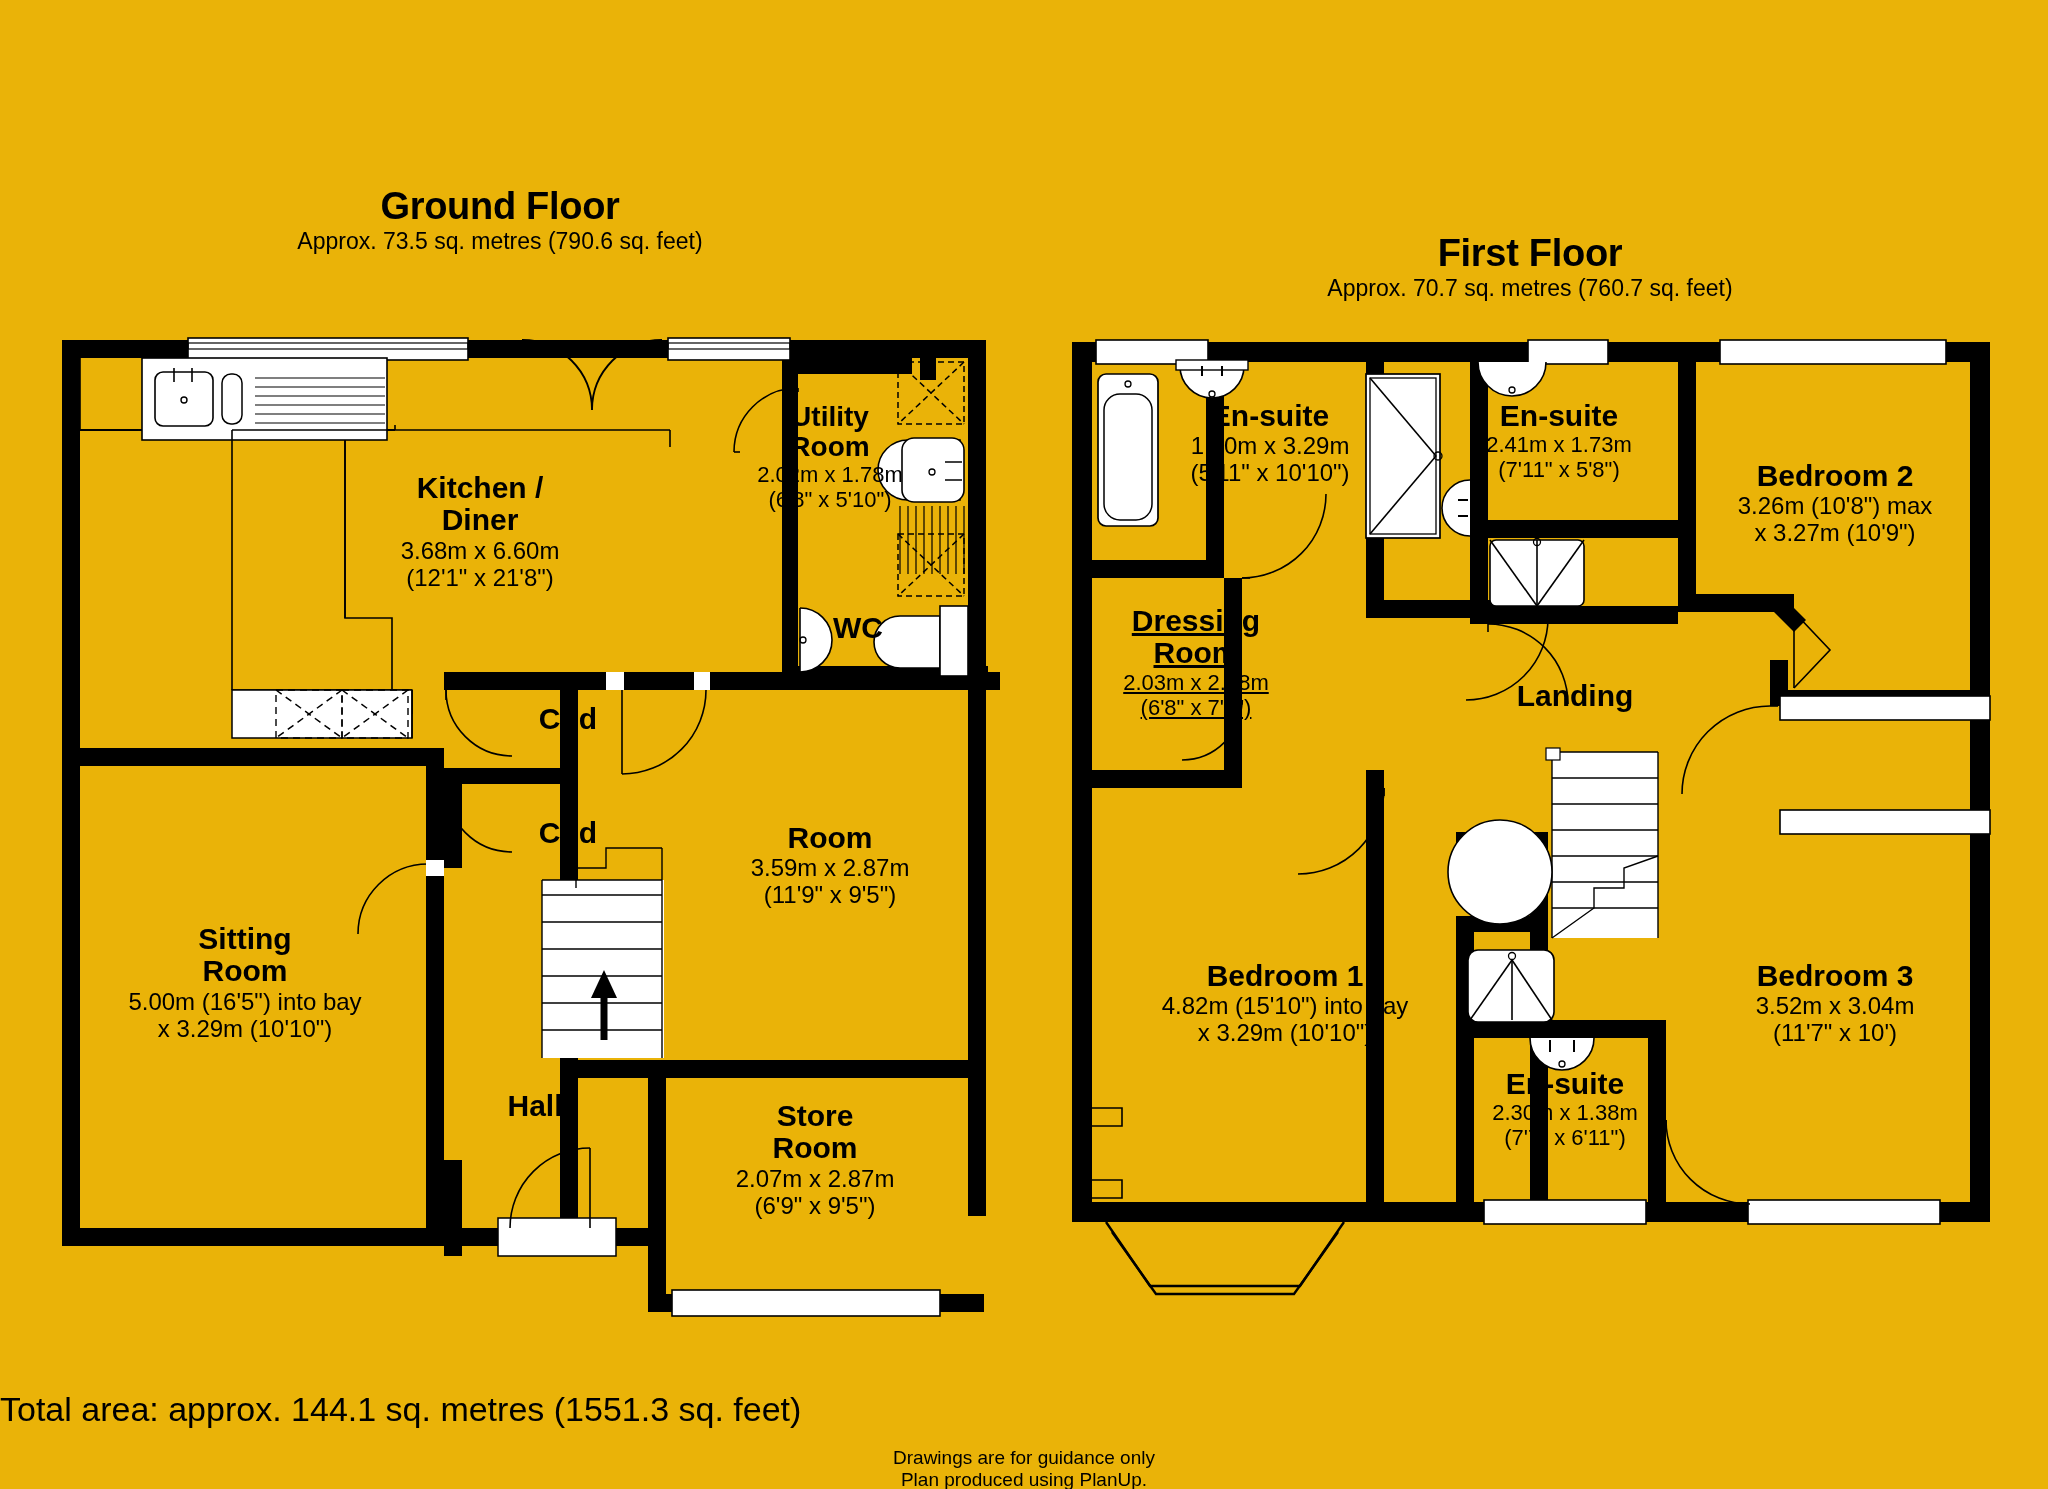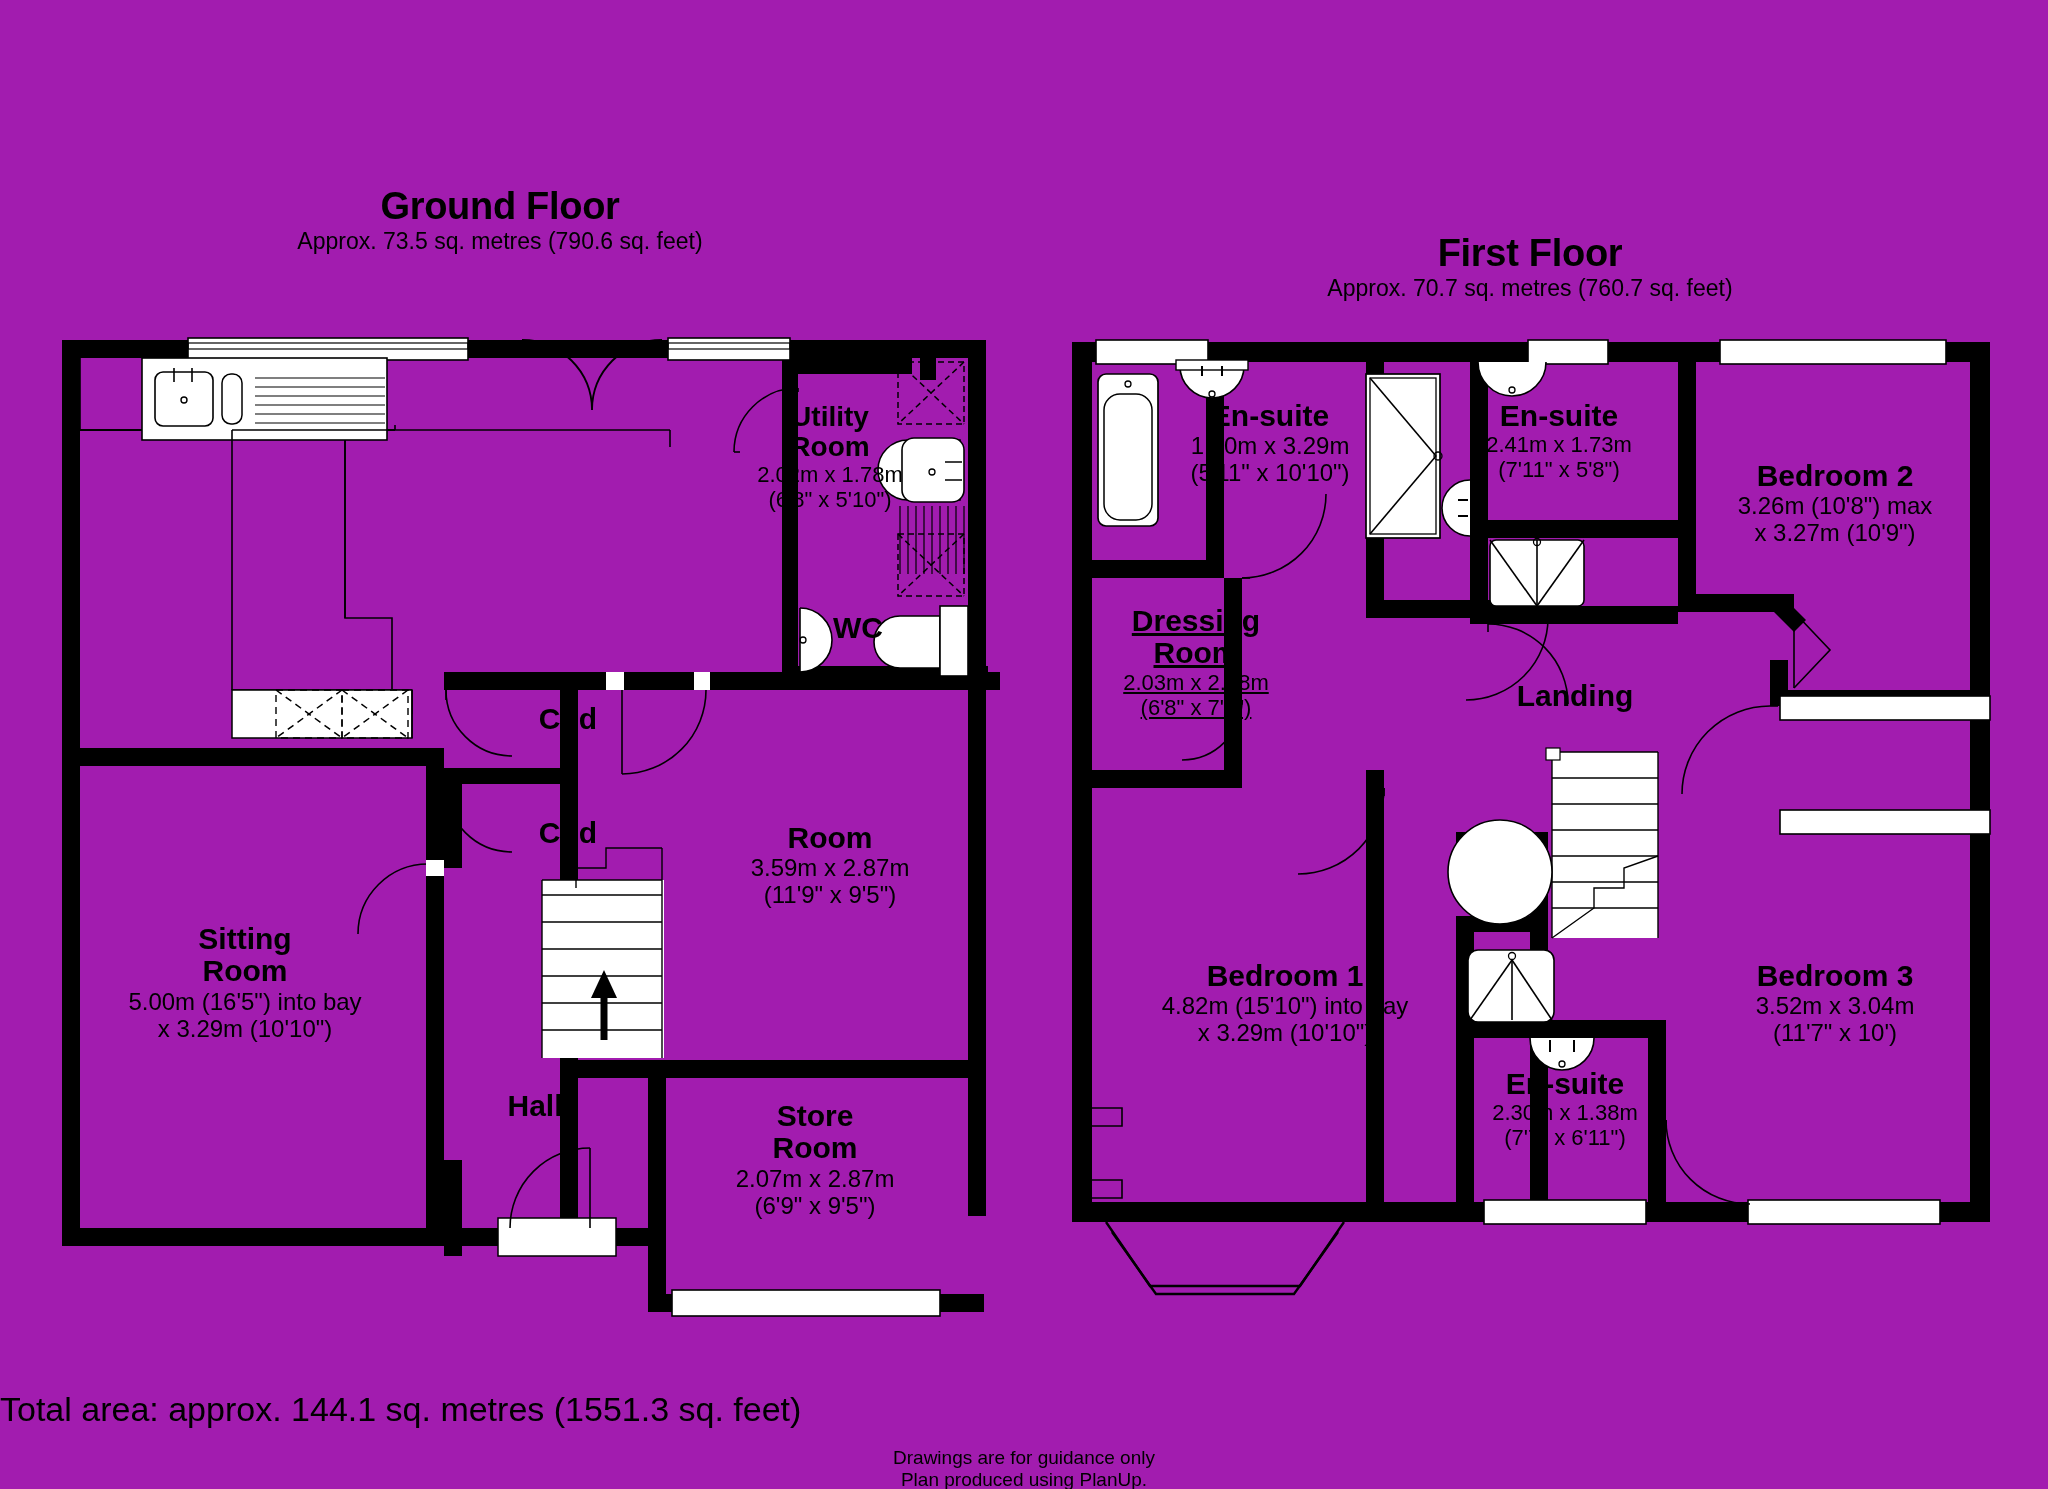--- a/index.html
+++ b/index.html
@@ -9,21 +9,21 @@
     background: #ffffff;
   }
   body {
     font-family: "Liberation Sans", sans-serif;
     color: #000000;
   }
   #page {
     position: relative;
     width: 2048px;
     height: 1489px;
-    background: #a21caf;
+    background: #eab308;
     overflow: hidden;
   }
   .floor-title {
     position: absolute;
     text-align: center;
     font-weight: bold;
     font-size: 38px;
     letter-spacing: -0.3px;
     white-space: nowrap;
   }
@@ -461,20 +461,26 @@
         <line x1="1794" y1="612" x2="1794" y2="688"></line>
       </g>
 
       <g fill="#000000">
         <polygon points="1678,594 1794,594 1794,612 1690,612"></polygon>
         <polygon points="1786,600 1806,620 1794,632 1774,612"></polygon>
       </g>
     </g>
   </svg>
 
+  <div class="room-label" style="left:320px; top:472px; width:320px;">
+    <span class="nm">Kitchen /</span>
+    <span class="nm">Diner</span>
+    <span class="dim">3.68m x 6.60m</span>
+    <span class="dim">(12'1" x 21'8")</span>
+  </div>
 
   <div class="room-label" style="left:700px; top:402px; width:260px;">
     <span class="nm small">Utility</span>
     <span class="nm small">Room</span>
     <span class="dim sm">2.02m x 1.78m</span>
     <span class="dim sm">(6'8" x 5'10")</span>
   </div>
 
   <div class="room-label" style="left:778px; top:612px; width:160px;">
     <span class="nm">WC</span>

